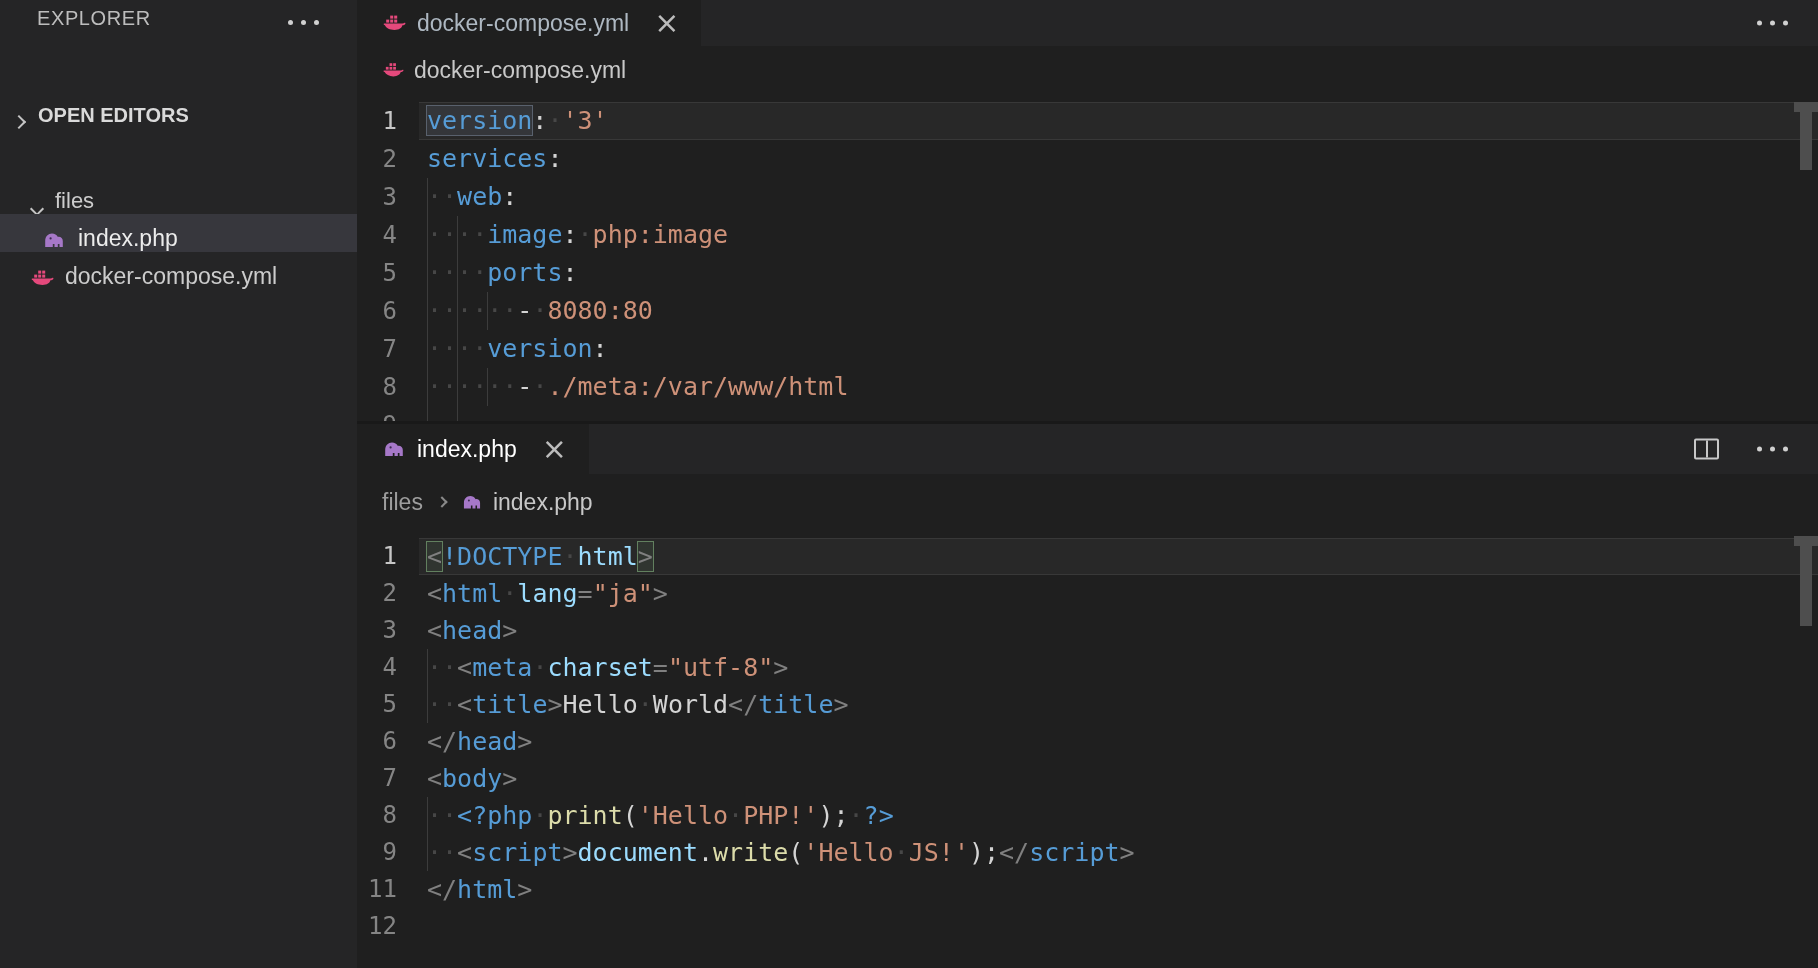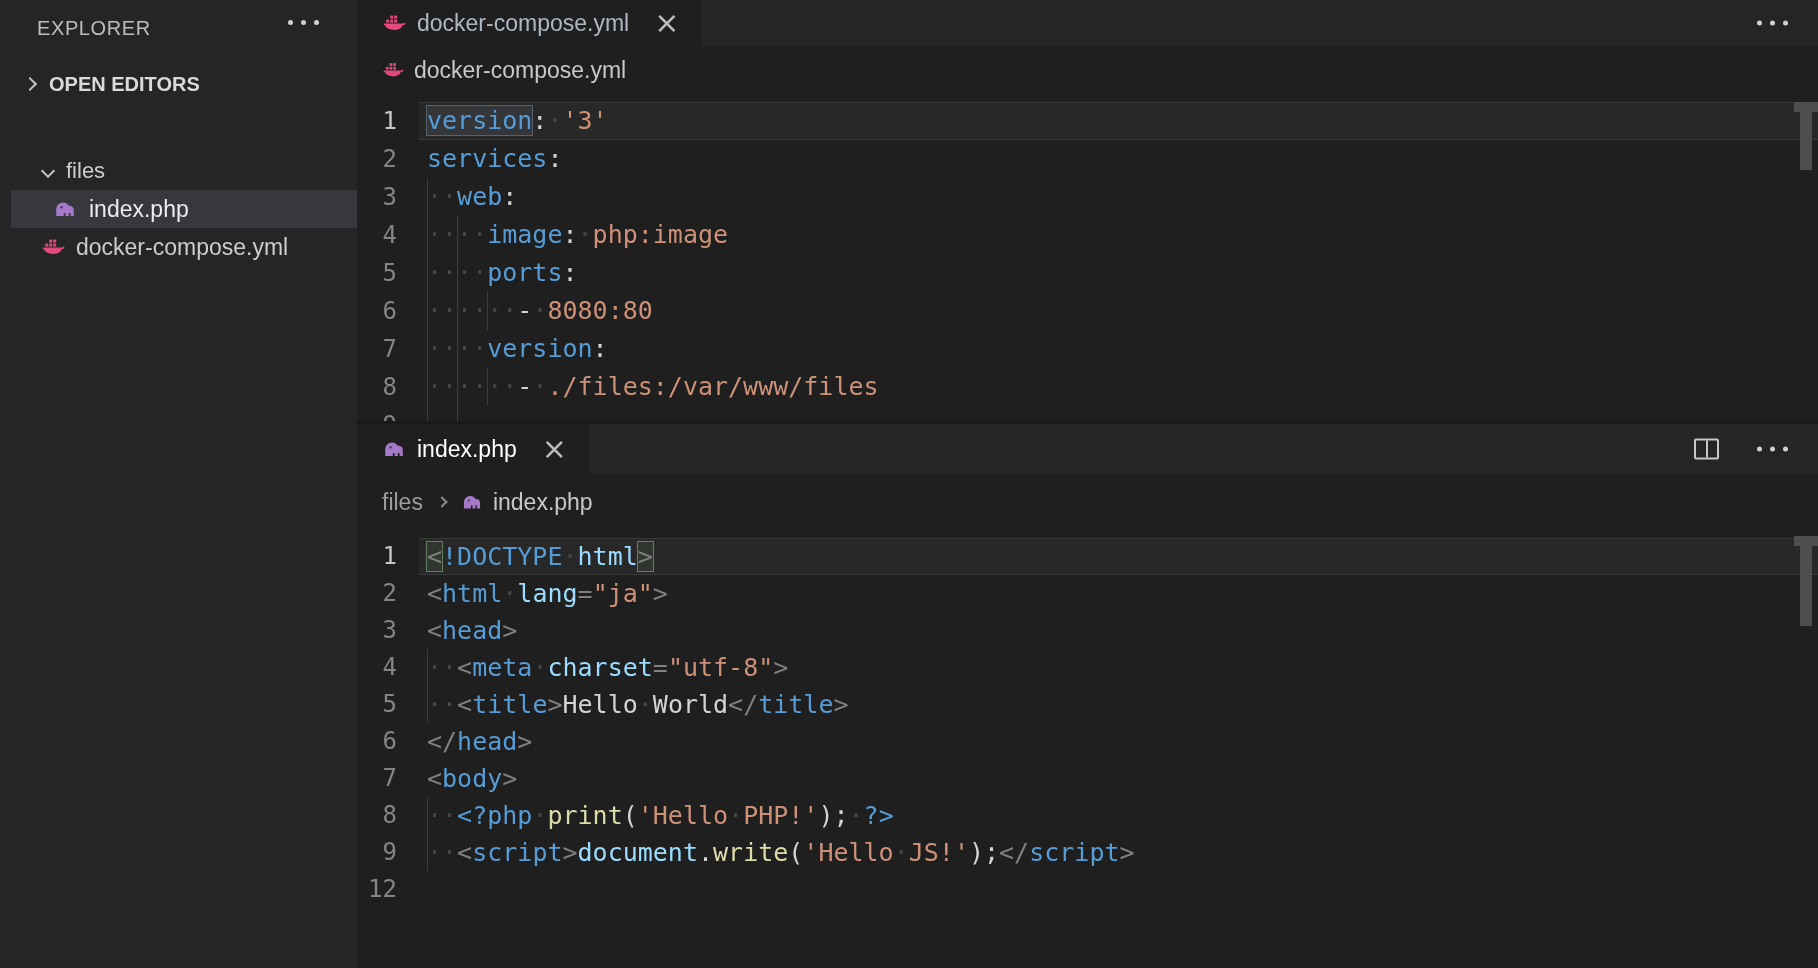--- a/index.html
+++ b/index.html
@@ -7,26 +7,26 @@
   body {
     position: relative; overflow: hidden;
     background: #1f1f1f;
     font-family: "Liberation Sans", "DejaVu Sans", sans-serif;
     color: #cccccc;
     -webkit-font-smoothing: antialiased;
   }
 
   
   .sidebar { position: absolute; left: 0; top: 0; width: 357px; height: 968px; background: #252526; }
-  .sb-title { position: absolute; left: 37px; top: 17px; font-size: 20px; letter-spacing: .6px; color: #bdbdbd; }
+  .sb-title { position: absolute; left: 37px; top: 7px; font-size: 20px; letter-spacing: .6px; color: #bdbdbd; }
   .sb-more { position: absolute; right: 38px; top: 20px; cursor: pointer; }
   .dots { display: flex; gap: 8px; align-items: center; }
   .dots i { width: 5px; height: 5px; border-radius: 50%; background: #d0d0d0; }
 
-  .sb-row { position: absolute; left: 11px; right: 0; height: 38px; display: flex; align-items: center; }
+  .sb-row { position: absolute; left: 0; right: 0; height: 38px; display: flex; align-items: flex-end; margin-top: 24px; }
   .sb-row .chev { flex: 0 0 auto; }
   .chev { display: inline-block; width: 10px; height: 10px; border-right: 2px solid #c5c5c5; border-bottom: 2px solid #c5c5c5; }
   .chev.right { transform: rotate(-45deg); }
   .chev.down  { transform: rotate(45deg); }
   .row-open     { top: 65px;  padding-left: 14px; gap: 14px; font-weight: 700; font-size: 20px; color: #dadada; }
   .row-worksp   { top: 104px; padding-left: 12px; gap: 14px; font-weight: 700; font-size: 19px; color: #dadada; border-top: 1px solid #1c1c1c; white-space: nowrap; }
   .row-files    { top: 152px; padding-left: 32px; gap: 13px; font-size: 22px; }
   .row-index    { top: 190px; padding-left: 42px; gap: 12px; font-size: 23px; background: #37373d; color: #ececec; }
   .row-docker   { top: 228px; padding-left: 30px; gap: 11px; font-size: 23px; }
   .ficon { display: inline-flex; width: 24px; height: 24px; flex: 0 0 auto; }
@@ -184,21 +184,21 @@
 
   <div class="code-area">
     <div class="code" id="code-0">
         <div class="cl cur"><span class="ln">1</span><span class="tk-k hl">version</span><span class="tk-o">:</span><span class="tk-w">·</span><span class="tk-s">'3'</span></div>
         <div class="cl"><span class="ln">2</span><span class="tk-k">services</span><span class="tk-o">:</span></div>
         <div class="cl"><span class="ln">3</span><i class="guide" style="left: 70px;"></i><span class="tk-w">··</span><span class="tk-k">web</span><span class="tk-o">:</span></div>
         <div class="cl"><span class="ln">4</span><i class="guide" style="left: 70px;"></i><i class="guide" style="left: 100.1px;"></i><span class="tk-w">····</span><span class="tk-k">image</span><span class="tk-o">:</span><span class="tk-w">·</span><span class="tk-s">php:image</span></div>
         <div class="cl"><span class="ln">5</span><i class="guide" style="left: 70px;"></i><i class="guide" style="left: 100.1px;"></i><span class="tk-w">····</span><span class="tk-k">ports</span><span class="tk-o">:</span></div>
         <div class="cl"><span class="ln">6</span><i class="guide" style="left: 70px;"></i><i class="guide" style="left: 100.1px;"></i><i class="guide" style="left: 130.2px;"></i><span class="tk-w">······</span><span class="tk-o">-</span><span class="tk-w">·</span><span class="tk-s">8080:80</span></div>
         <div class="cl"><span class="ln">7</span><i class="guide" style="left: 70px;"></i><i class="guide" style="left: 100.1px;"></i><span class="tk-w">····</span><span class="tk-k">version</span><span class="tk-o">:</span></div>
-        <div class="cl"><span class="ln">8</span><i class="guide" style="left: 70px;"></i><i class="guide" style="left: 100.1px;"></i><i class="guide" style="left: 130.2px;"></i><span class="tk-w">······</span><span class="tk-o">-</span><span class="tk-w">·</span><span class="tk-s">./files:/var/www/files</span></div>
+        <div class="cl"><span class="ln">8</span><i class="guide" style="left: 70px;"></i><i class="guide" style="left: 100.1px;"></i><i class="guide" style="left: 130.2px;"></i><span class="tk-w">······</span><span class="tk-o">-</span><span class="tk-w">·</span><span class="tk-s">./meta:/var/www/html</span></div>
         <div class="cl"><span class="ln">9</span><i class="guide" style="left: 70px;"></i><i class="guide" style="left: 100.1px;"></i></div>
       </div>
     <div class="mm" id="mm-0"></div>
     <div class="th-h"></div>
     <div class="th-v"></div>
   </div>
 </section>
 
 <section class="group" id="g1">
   <div class="tabbar">
@@ -238,19 +238,20 @@
     <div class="code" id="code-1">
         <div class="cl cur"><span class="ln">1</span><span class="tk-p box">&lt;</span><span class="tk-k">!DOCTYPE</span><span class="tk-w">·</span><span class="tk-a">html</span><span class="tk-p box">&gt;</span></div>
         <div class="cl"><span class="ln">2</span><span class="tk-p">&lt;</span><span class="tk-k">html</span><span class="tk-w">·</span><span class="tk-a">lang</span><span class="tk-p">=</span><span class="tk-s">"ja"</span><span class="tk-p">&gt;</span></div>
         <div class="cl"><span class="ln">3</span><span class="tk-p">&lt;</span><span class="tk-k">head</span><span class="tk-p">&gt;</span></div>
         <div class="cl"><span class="ln">4</span><i class="guide" style="left: 70px;"></i><span class="tk-w">··</span><span class="tk-p">&lt;</span><span class="tk-k">meta</span><span class="tk-w">·</span><span class="tk-a">charset</span><span class="tk-p">=</span><span class="tk-s">"utf-8"</span><span class="tk-p">&gt;</span></div>
         <div class="cl"><span class="ln">5</span><i class="guide" style="left: 70px;"></i><span class="tk-w">··</span><span class="tk-p">&lt;</span><span class="tk-k">title</span><span class="tk-p">&gt;</span><span class="tk-d">Hello</span><span class="tk-w">·</span><span class="tk-d">World</span><span class="tk-p">&lt;/</span><span class="tk-k">title</span><span class="tk-p">&gt;</span></div>
         <div class="cl"><span class="ln">6</span><span class="tk-p">&lt;/</span><span class="tk-k">head</span><span class="tk-p">&gt;</span></div>
         <div class="cl"><span class="ln">7</span><span class="tk-p">&lt;</span><span class="tk-k">body</span><span class="tk-p">&gt;</span></div>
         <div class="cl"><span class="ln">8</span><i class="guide" style="left: 70px;"></i><span class="tk-w">··</span><span class="tk-k">&lt;?php</span><span class="tk-w">·</span><span class="tk-f">print</span><span class="tk-d">(</span><span class="tk-s">'Hello</span><span class="tk-w">·</span><span class="tk-s">PHP!'</span><span class="tk-d">);</span><span class="tk-w">·</span><span class="tk-k">?&gt;</span></div>
         <div class="cl"><span class="ln">9</span><i class="guide" style="left: 70px;"></i><span class="tk-w">··</span><span class="tk-p">&lt;</span><span class="tk-k">script</span><span class="tk-p">&gt;</span><span class="tk-a">document</span><span class="tk-d">.</span><span class="tk-f">write</span><span class="tk-d">(</span><span class="tk-s">'Hello</span><span class="tk-w">·</span><span class="tk-s">JS!'</span><span class="tk-d">);</span><span class="tk-p">&lt;/</span><span class="tk-k">script</span><span class="tk-p">&gt;</span></div>
+        <div class="cl"><span class="ln">11</span><span class="tk-p">&lt;/</span><span class="tk-k">html</span><span class="tk-p">&gt;</span></div>
         <div class="cl"><span class="ln">12</span></div>
       </div>
     <div class="mm" id="mm-1"></div>
     <div class="th-h"></div>
     <div class="th-v"></div>
   </div>
 </section>
 
 </body></html>

